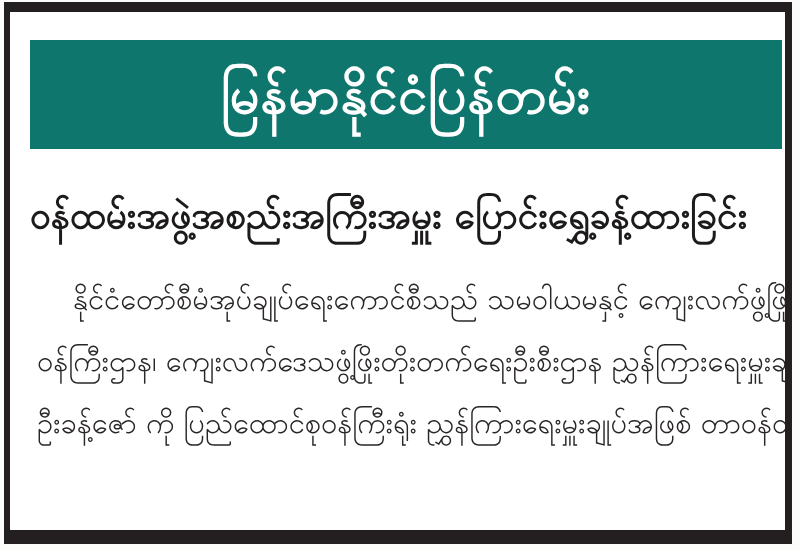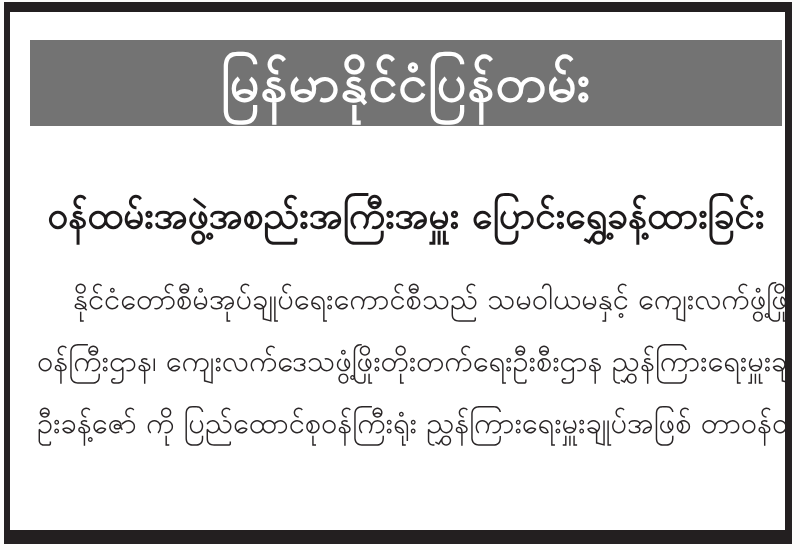--- a/index.html
+++ b/index.html
@@ -24,42 +24,41 @@
     border-color: #231f20;
     border-top-width: 10px;
     border-left-width: 6px;
     border-right-width: 7px;
     border-bottom-width: 14px;
   }
   
   .masthead {
     position: absolute;
     left: 20px; top: 28px;
-    width: 752px; height: 86px;
-    background: #737373;
+    width: 752px; height: 109px;
+    background: #0f766e;
     display: flex;
     align-items: center;
     justify-content: center;
   }
   .masthead-title {
     color: #ffffff;
     font-size: 52px;
     font-weight: bold;
     letter-spacing: 1px;
     line-height: 1;
     white-space: nowrap;
   }
   
   .headline {
     position: absolute;
     left: 20px; top: 160px;
     width: 752px; height: 88px;
     display: flex;
     align-items: center;
-    justify-content: center;
   }
   .headline-text {
     font-size: 37px;
     font-weight: bold;
     color: #1d1a1b;
     white-space: nowrap;
     line-height: 1.1;
   }
   
   .body-block {

